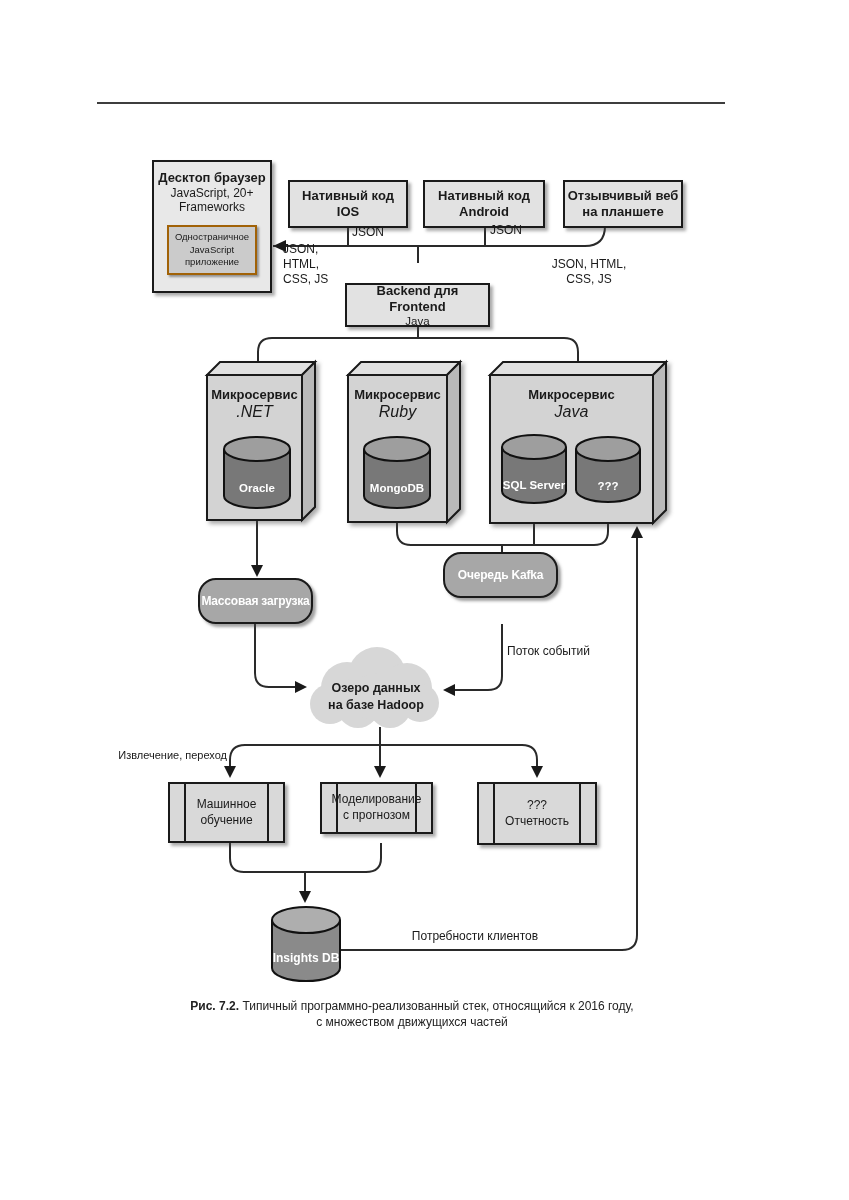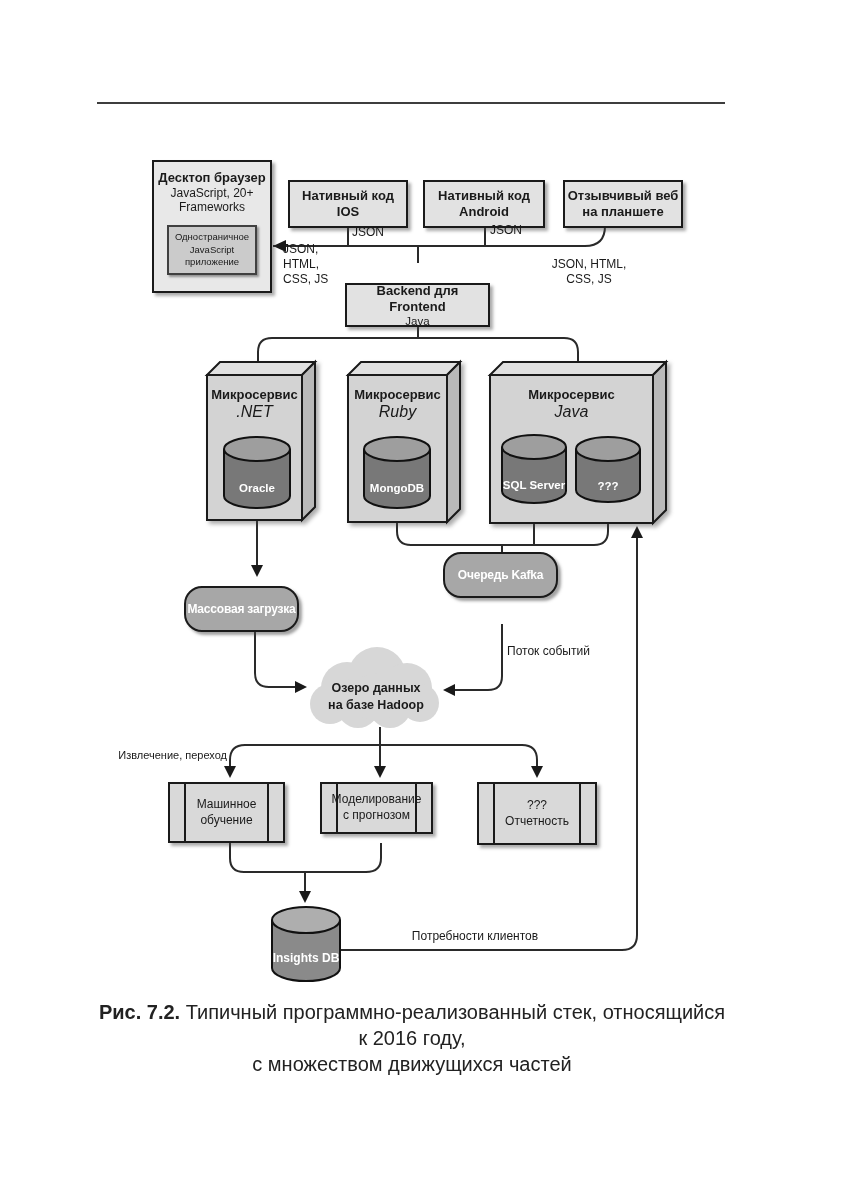--- a/index.html
+++ b/index.html
@@ -18,21 +18,21 @@
 
   
   .abs { position:absolute; z-index:2; }
   .gbox { background:#e2e2e2; border:2px solid #1a1a1a; box-shadow:3px 3px 3px rgba(70,70,70,.45); display:flex; flex-direction:column; align-items:center; justify-content:center; text-align:center;margin-top:20px; }
   .b { font-weight:bold; }
   .ml { white-space:pre-line; }
   .t13 { font-size:13px; line-height:1.2; }
 
   #box-desktop { left:152px; top:160px; width:120px; height:133px; background:#e8e8e8; border:2px solid #1a1a1a; box-shadow:3px 3px 3px rgba(70,70,70,.45); text-align:center; padding-top:8px; }
   #box-desktop .sub { font-size:12px; line-height:1.18; }
-  #spa-box { position:absolute; left:13px; top:63px; width:90px; height:50px; background:#cbcbcb; border:2px solid #404040; box-shadow:2px 2px 2px rgba(60,60,60,.5); display:flex; align-items:center; justify-content:center; font-size:9.5px; line-height:1.35; text-align:center; }
+  #spa-box { position:absolute; left:13px; top:63px; width:90px; height:50px; background:#cbcbcb; border:2px solid #a16207; box-shadow:2px 2px 2px rgba(60,60,60,.5); display:flex; align-items:center; justify-content:center; font-size:9.5px; line-height:1.35; text-align:center; }
 
   #box-ios { left:288px; top:160px; width:120px; height:48px; }
   #box-android { left:423px; top:160px; width:122px; height:48px; }
   #box-tablet { left:563px; top:160px; width:120px; height:48px; }
   #box-backend { left:345px; top:263px; width:145px; height:44px; }
   #box-backend .sub { font-size:11.5px; }
 
   .ms-label { text-align:center; z-index:2; position:absolute; }
   .ms-label .tech { font-style:italic; font-size:16px; }
   #ms1-label { left:207px; top:387px; width:95px; }
@@ -40,21 +40,21 @@
   #ms3-label { left:490px; top:387px; width:163px; }
 
   .cyl-label { position:absolute; z-index:3; color:#fff; font-weight:bold; font-size:11.5px; text-align:center; }
   #cl-oracle   { left:224px; top:482px; width:66px; }
   #cl-mongodb  { left:363px; top:482px; width:68px; }
   #cl-sql      { left:501px; top:479px; width:66px; }
   #cl-qqq      { left:576px; top:480px; width:64px; }
   #cl-insights { left:271px; top:951px; width:70px; font-size:12px; }
 
   .pill { position:absolute; z-index:2; height:46px; width:115px; background:#a7a7a7; border:2px solid #1a1a1a; border-radius:18px; box-shadow:3px 3px 3px rgba(70,70,70,.5); display:flex; align-items:center; justify-content:center; color:#fff; font-weight:bold; font-size:12px; letter-spacing:-.2px; }
-  #pill-bulk  { left:184px; top:578px;margin-top:8px; }
+  #pill-bulk  { left:198px; top:578px; }
   #pill-kafka { left:443px; top:552px; }
 
   #cloud-label { left:316px; top:680px; width:120px; text-align:center; font-weight:bold; font-size:12.5px; line-height:1.35; }
 
   .proc { background:#d9d9d9; border:2px solid #1a1a1a; box-shadow:3px 3px 3px rgba(70,70,70,.45); display:flex; align-items:center; justify-content:center; text-align:center; font-size:12px; line-height:1.3; position:absolute; z-index:2; }
   .proc::before, .proc::after { content:""; position:absolute; top:0; bottom:0; width:2px; background:#1a1a1a; }
   .proc::before { left:14px; } .proc::after { right:14px; }
   .proc span { position:relative; z-index:1; }
   #proc1 { left:168px; top:782px; width:117px; height:61px; }
   #proc2 { left:320px; top:782px; width:113px; height:52px; }
@@ -62,21 +62,21 @@
 
   .flabel { position:absolute; z-index:2; font-size:12px; line-height:1.25; }
   #lbl-json-ios     { left:352px; top:225px; }
   #lbl-json-android { left:490px; top:223px; }
   #lbl-left-stack   { left:283px; top:242px; }
   #lbl-right-stack  { left:543px; top:257px; width:92px; text-align:center; }
   #lbl-event       { left:507px; top:644px; }
   #lbl-extract     { left:113px; top:749px; width:114px; text-align:right; font-size:11px; }
   #lbl-needs       { left:404px; top:929px; width:142px; text-align:center; }
 
-  .caption { position:absolute; left:95px; right:120px; top:999px; text-align:center; font-size:20px; line-height:1.3; color:#222; }
+  .caption { position:absolute; left:95px; right:120px; top:999px; text-align:center; font-size:12px; line-height:1.3; color:#222; }
   .caption .cap-text { white-space:pre-line; }
 </style>
 </head>
 <body>
 
 <div class="page">
 
   <div class="hdr-rule"></div>
 
   <svg class="dsvg" width="849" height="1200" viewBox="0 0 849 1200">

